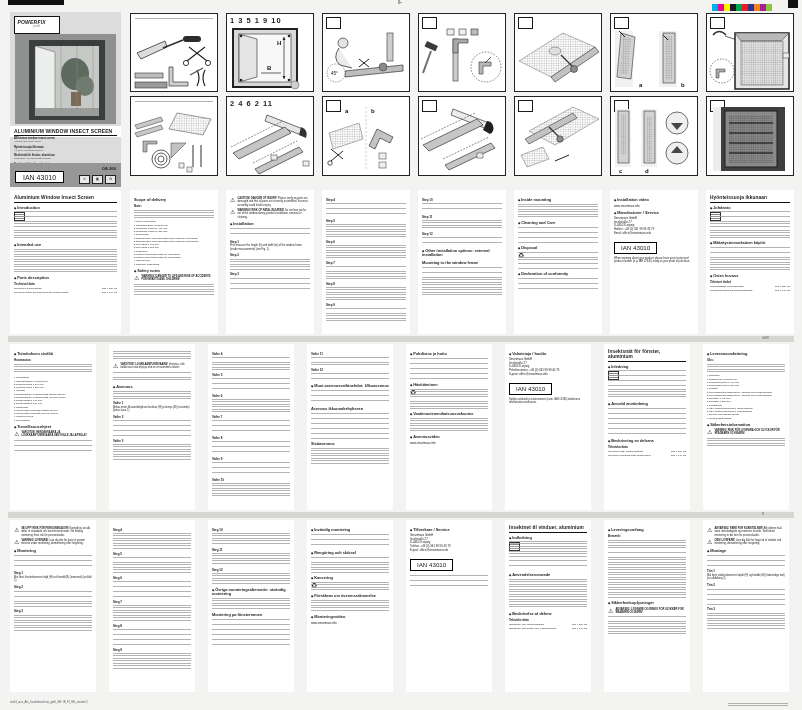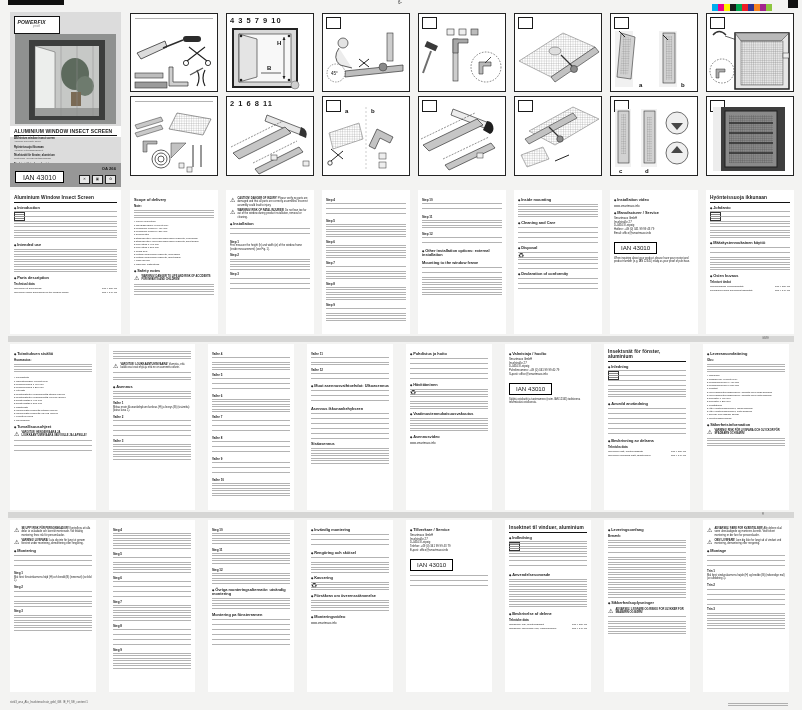--- a/index.html
+++ b/index.html
@@ -178,40 +178,40 @@
     <circle cx="30" cy="48" r="6" fill="none" stroke="#333" stroke-width="0.8"></circle>
     <circle cx="30" cy="48" r="3" fill="none" stroke="#333" stroke-width="0.8"></circle>
     <line x1="62" y1="34" x2="62" y2="56" stroke="#333" stroke-width="1"></line>
     <line x1="70" y1="34" x2="70" y2="56" stroke="#333" stroke-width="1"></line>
     <rect x="48" y="52" width="5" height="5" fill="#eee" stroke="#333" stroke-width="0.5"></rect>
     <rect x="56" y="56" width="5" height="5" fill="#eee" stroke="#333" stroke-width="0.5"></rect>
   </svg>
 </div>
 
 <div class="panel ip" style="left:226px;top:13px;width:88px;height:79px;">
-  <div class="nums">4 3 5 7 9 10</div>
+  <div class="nums">1 3 5 1 9 10</div>
   <svg width="86" height="64" viewBox="0 0 86 64">
     <rect x="6" y="2" width="64" height="58" fill="#d9d9d9" stroke="#222" stroke-width="2"></rect>
     <rect x="12" y="7" width="52" height="48" fill="#f8f8f8" stroke="#444" stroke-width="0.7"></rect>
     <polygon points="12,7 30,12 30,50 12,55" fill="#e4e4e4" stroke="#444" stroke-width="0.7"></polygon>
     <line x1="57" y1="10" x2="57" y2="52" stroke="#222" stroke-width="0.7"></line>
     <path d="M57 10 l-1.5 3 h3 z M57 52 l-1.5 -3 h3 z" fill="#222"></path>
     <line x1="34" y1="46" x2="54" y2="46" stroke="#222" stroke-width="0.7"></line>
     <circle cx="14" cy="9" r="1.3" fill="#222"></circle>
       <circle cx="62" cy="9" r="1.3" fill="#222"></circle>
     <circle cx="14" cy="53" r="1.3" fill="#222"></circle>
       <circle cx="62" cy="53" r="1.3" fill="#222"></circle>
     <circle cx="68" cy="58" r="4" fill="#cfcfcf" stroke="#555" stroke-width="0.5"></circle>
     <text x="50" y="18" font-size="6" font-weight="bold" fill="#111">H</text>
     <text x="40" y="43" font-size="6" font-weight="bold" fill="#111">B</text>
   </svg>
 </div>
 
 <div class="panel ip" style="left:226px;top:96px;width:88px;height:80px;">
-  <div class="nums">2 1 6 8 11</div>
+  <div class="nums">2 4 6 2 11</div>
   <svg width="86" height="64" viewBox="0 0 86 64">
     <polygon points="40,4 76,18 74,24 38,10" fill="#e6e6e6" stroke="#333" stroke-width="0.7"></polygon>
     <path d="M74 16 q8 3 5 11 l-7 -3 z" fill="#333"></path>
     <polygon points="6,42 58,16 64,22 12,48" fill="#c6c6c6" stroke="#333" stroke-width="0.7"></polygon>
     <polygon points="28,58 72,36 76,41 32,63" fill="#c6c6c6" stroke="#333" stroke-width="0.7"></polygon>
     <line x1="4" y1="36" x2="56" y2="10" stroke="#222" stroke-width="0.5" stroke-dasharray="2 1.2"></line>
     <line x1="26" y1="52" x2="70" y2="30" stroke="#222" stroke-width="0.5" stroke-dasharray="2 1.2"></line>
     <rect x="44" y="44" width="6" height="5" fill="#eee" stroke="#333" stroke-width="0.5"></rect>
     <rect x="76" y="50" width="6" height="5" fill="#eee" stroke="#333" stroke-width="0.5"></rect>
   </svg>

